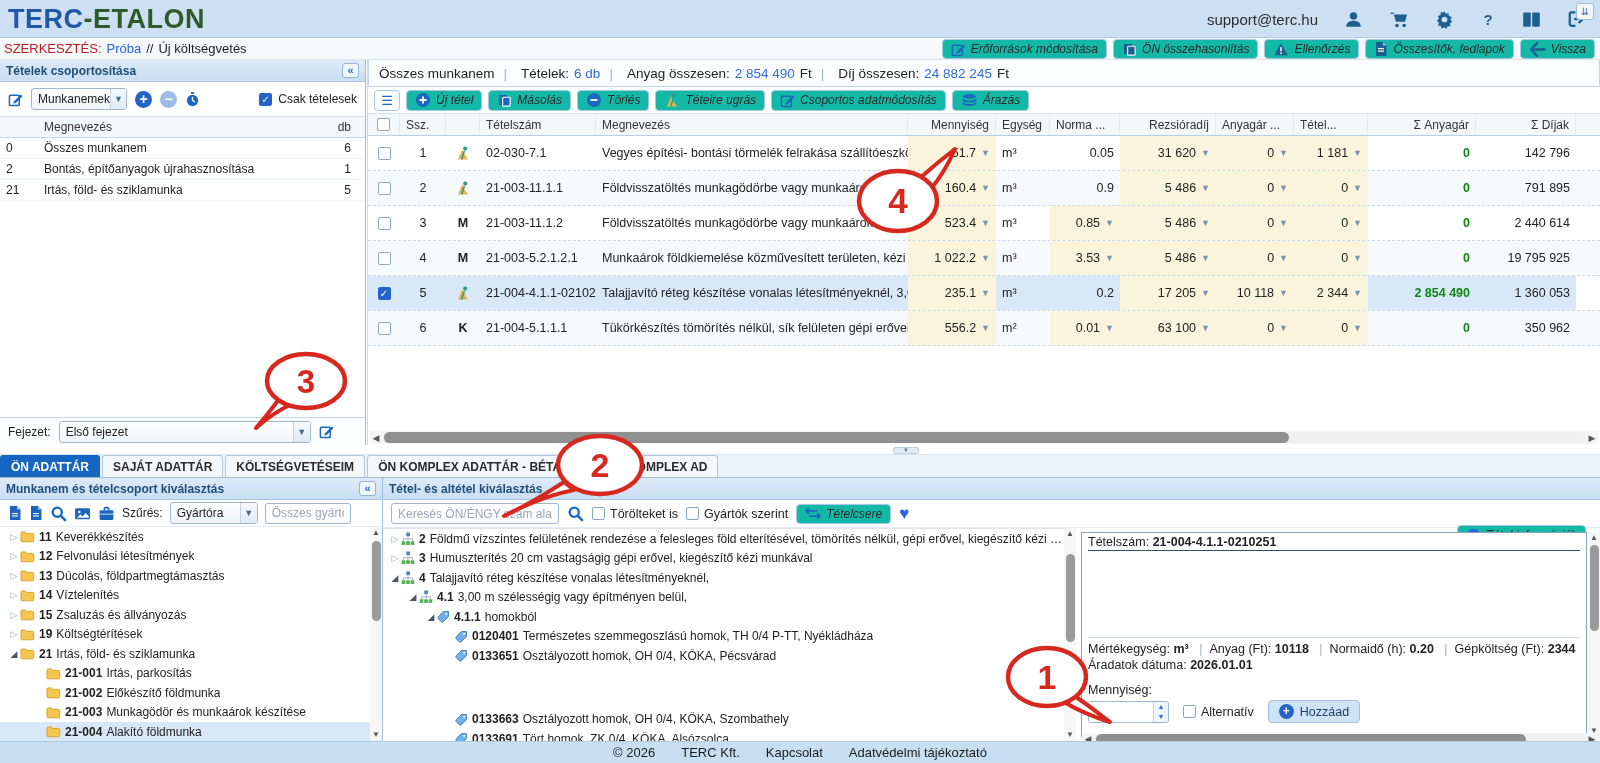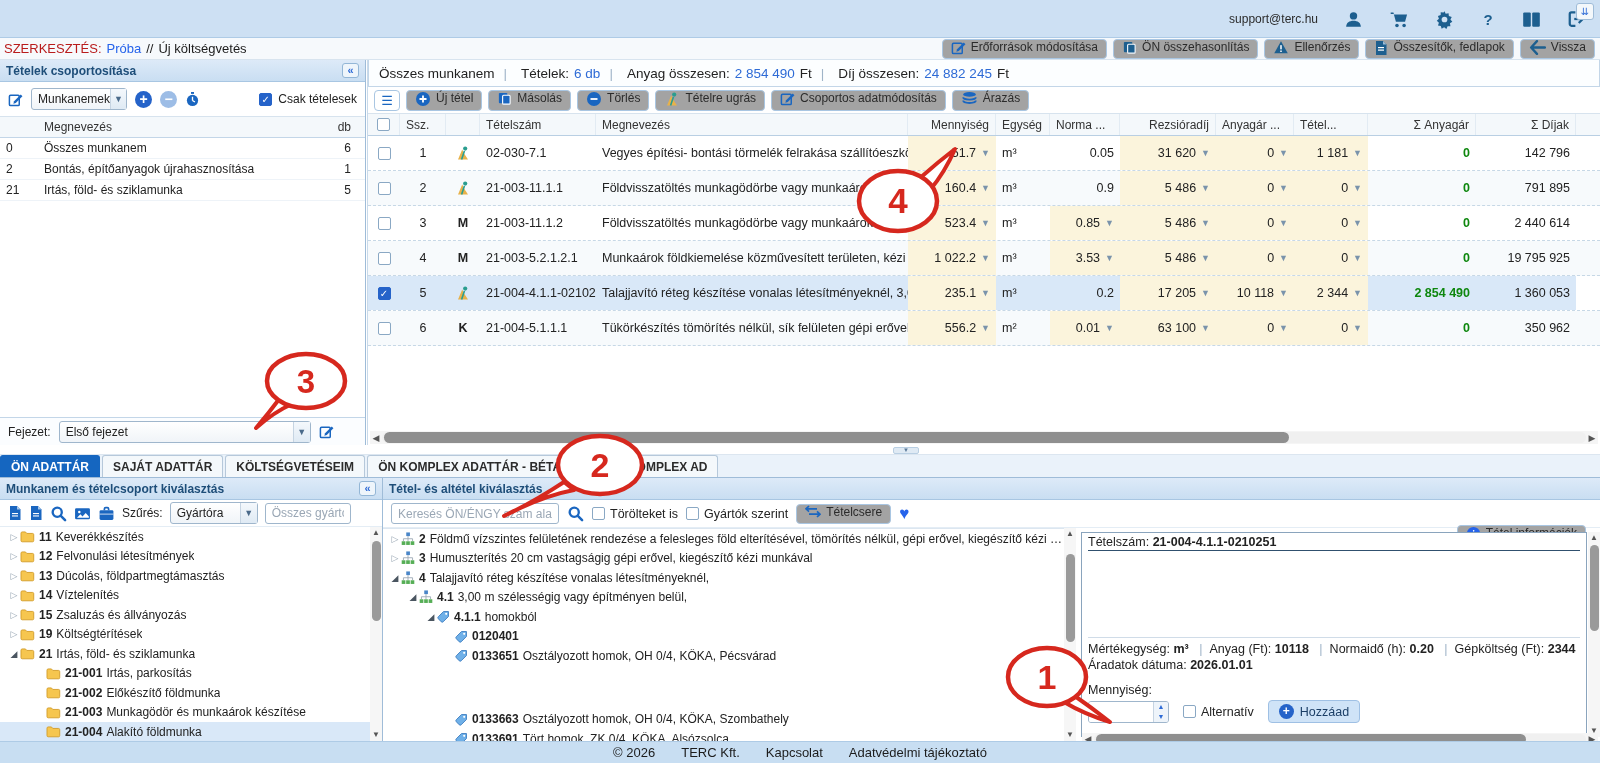--- a/index.html
+++ b/index.html
@@ -6,31 +6,31 @@
   *{box-sizing:border-box;}
   .app{position:relative;width:1600px;height:763px;overflow:hidden;background:#fff;
        font-family:"Liberation Sans","DejaVu Sans",sans-serif;font-size:12px;color:#222;}
   .ic svg{display:block;}
   
   .topbar{position:absolute;left:0;top:0;width:1600px;height:38px;background:#cde0f3;border-bottom:1px solid #aecbe6;display:flex;align-items:center;}
   .logo{margin-left:8px;font-size:27px;font-weight:800;letter-spacing:.5px;line-height:38px;white-space:nowrap;}
   .logo .t1{color:#2157a8;}
   .logo .t2{color:#2d5b28;}
   .top-right{position:absolute;right:14px;top:0;height:38px;display:flex;align-items:center;gap:26px;}
-  .top-email{font-size:12px;color:#2b2b2b;}
+  .top-email{font-size:15px;color:#2b2b2b;}
   .topicon{cursor:pointer;display:flex;align-items:center;}
   
   .navbar{position:absolute;left:0;top:38px;width:1600px;height:22px;background:#f6f9fc;border-bottom:1px solid #d8e4ef;display:flex;align-items:center;}
   .crumbs{margin-left:4px;font-size:13px;display:flex;gap:5px;align-items:center;white-space:nowrap;}
   .crumbs .mode{color:#b91c1c;}
   .crumbs .lnk{color:#2563eb;cursor:pointer;}
   .crumbs .sep2,.crumbs .title{color:#1c1c1c;}
   .nav-actions{position:absolute;right:5px;top:1px;display:flex;gap:6px;}
-  .btn{display:inline-flex;gap:5px;height:20px;padding:0 8px;background:#a3a3a3;
-       border:1px solid #a9c6e2;border-radius:4px;font-size:12px;color:#2b2b2b;cursor:pointer;white-space:nowrap;}
+  .btn{display:inline-flex;align-items:center;gap:5px;height:20px;padding:0 8px;background:#14b8a6;
+       border:1px solid #a9c6e2;border-radius:4px;font-size:12px;color:#2b2b2b;cursor:pointer;white-space:nowrap;font-style:italic;}
   
   .workspace{position:absolute;left:0;top:60px;width:1600px;height:385px;background:#fff;}
   .panel-h{height:22px;background:linear-gradient(#ddeaf8,#c9def2);border-bottom:1px solid #a8c6e2;
            display:flex;align-items:center;padding:0 6px;font-weight:bold;color:#1e4e79;font-size:12px;}
   .collapse-btn{margin-left:auto;width:17px;height:15px;border:1px solid #93b6d6;border-radius:3px;background:#eef5fb;
            color:#2e6bd6;font-size:11px;line-height:13px;text-align:center;cursor:pointer;font-weight:bold;}
   
   .gpanel{position:absolute;left:0;top:0;width:366px;height:385px;border-right:1px solid #9fbcd8;background:#fff;}
   .gtoolbar{height:34px;display:flex;align-items:center;gap:8px;padding:0 8px;}
   .select{height:22px;border:1px solid #9fb6cc;border-radius:3px;background:linear-gradient(#fff,#f0f4f8);
@@ -127,20 +127,21 @@
   .footer .flink{cursor:pointer;}
   
   .callout{position:absolute;z-index:60;pointer-events:none;}
 </style>
 </head>
 <body>
 
 <div class="app">
 
   <div class="topbar">
+    <div class="logo"><span class="t1">TERC</span><span class="t2">-ETALON</span></div>
     <div class="top-right">
       <span class="top-email">support@terc.hu</span>
       <span id="top-icons" style="display:flex;gap:26px;align-items:center;">
           <span class="topicon">
             <span class="ic">
               <svg width="19" height="19" viewBox="0 0 16 16">
                 <circle cx="8" cy="5" r="3.1" fill="#1d5f8f"></circle>
                 <path d="M1.8 14.2c0-3.4 2.8-5.1 6.2-5.1s6.2 1.7 6.2 5.1z" fill="#1d5f8f"></path>
               </svg>
             </span>
@@ -1066,20 +1067,21 @@
         </div>
         <div class="trow" style="padding-left: 60px;">
           <span class="caret"></span>
           <span class="ic">
             <svg width="13" height="13" viewBox="0 0 16 16">
               <path d="M1.6 8.3 8 1.9h6.1V8L7.6 14.5a1.7 1.7 0 0 1-2.4 0L1.6 10.7a1.7 1.7 0 0 1 0-2.4z" fill="#6fb0e8" stroke="#3a7cc0" stroke-width="1.1"></path>
               <circle cx="11.3" cy="4.7" r="1.3" fill="#fff"></circle>
             </svg>
           </span>
           <span class="tcode">0120401</span>
+          <span class="tname">Természetes szemmegoszlású homok, TH 0/4 P-TT, Nyékládháza</span>
         </div>
         <div class="trow" style="padding-left: 60px;">
           <span class="caret"></span>
           <span class="ic">
             <svg width="13" height="13" viewBox="0 0 16 16">
               <path d="M1.6 8.3 8 1.9h6.1V8L7.6 14.5a1.7 1.7 0 0 1-2.4 0L1.6 10.7a1.7 1.7 0 0 1 0-2.4z" fill="#6fb0e8" stroke="#3a7cc0" stroke-width="1.1"></path>
               <circle cx="11.3" cy="4.7" r="1.3" fill="#fff"></circle>
             </svg>
           </span>
           <span class="tcode">0133651</span>

